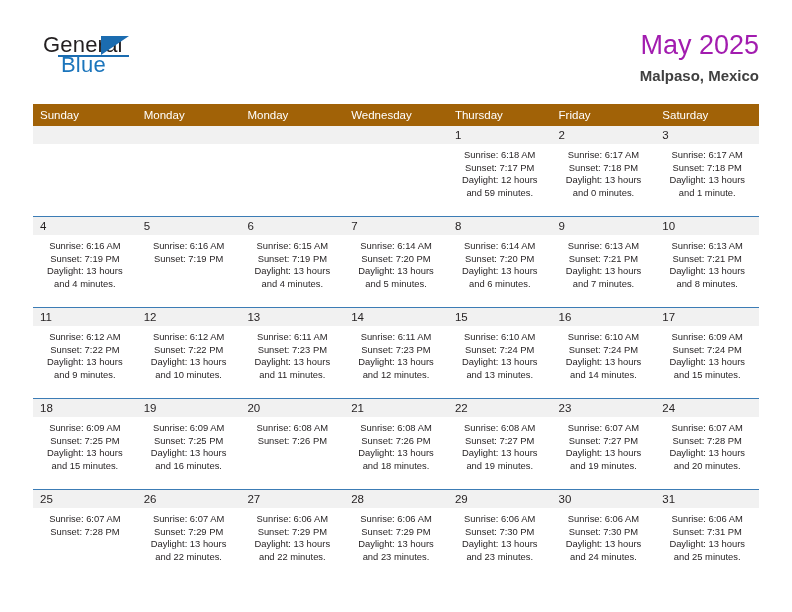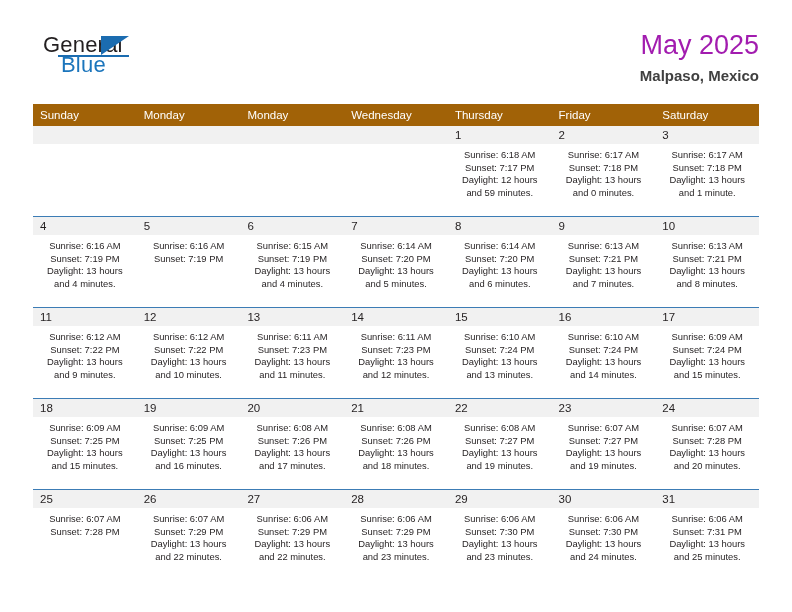--- a/index.html
+++ b/index.html
@@ -357,21 +357,20 @@
               <div>Sunrise: 6:09 AM</div>
               <div>Sunset: 7:25 PM</div>
               <div class="daylight">Daylight: 13 hours and 16 minutes.</div>
             </div>
           </div>
           <div class="day-cell">
             <div class="day-number-band">20</div>
             <div class="day-info">
               <div>Sunrise: 6:08 AM</div>
               <div>Sunset: 7:26 PM</div>
-              <div class="daylight">Daylight: 13 hours and 17 minutes.</div>
             </div>
           </div>
           <div class="day-cell">
             <div class="day-number-band">21</div>
             <div class="day-info">
               <div>Sunrise: 6:08 AM</div>
               <div>Sunset: 7:26 PM</div>
               <div class="daylight">Daylight: 13 hours and 18 minutes.</div>
             </div>
           </div>

